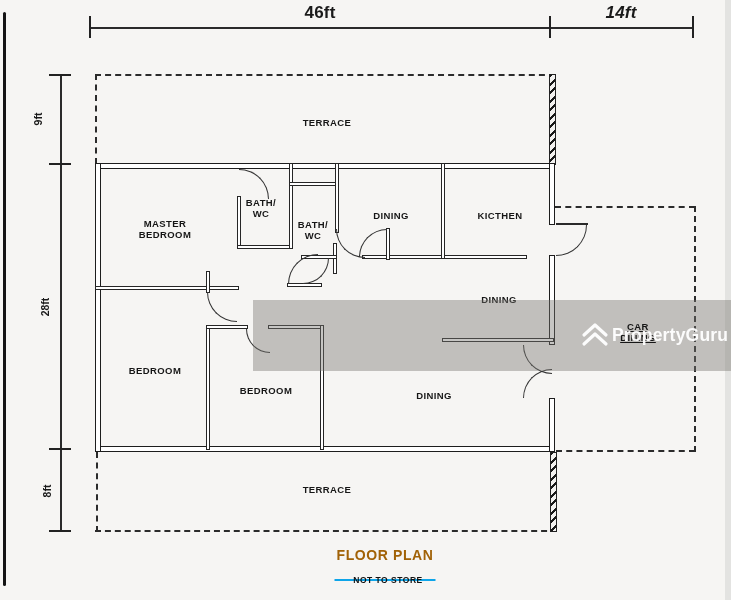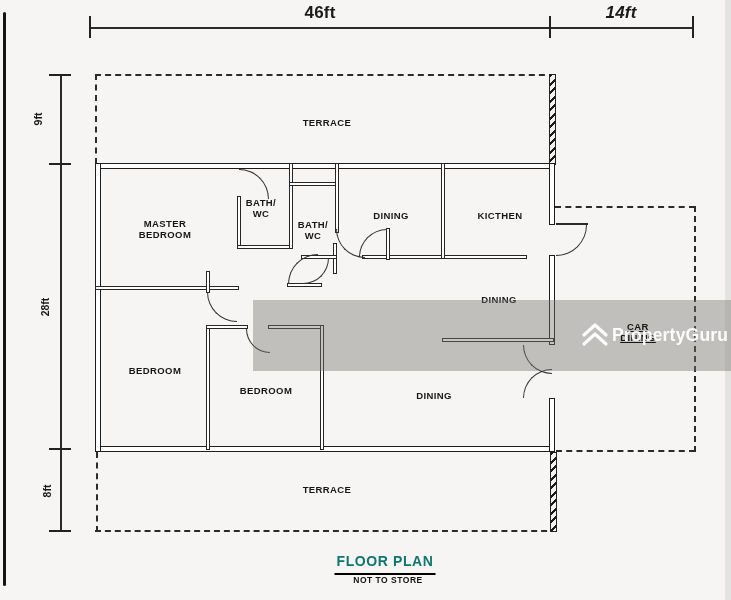--- a/index.html
+++ b/index.html
@@ -27,21 +27,21 @@
   
   .lab{position:absolute;transform:translate(-50%,-50%);font-weight:bold;font-size:9.5px;line-height:11px;color:#161616;letter-spacing:.4px;text-align:center;white-space:nowrap;z-index:3;}
   .dim{position:absolute;transform:translate(-50%,-50%);font-weight:bold;font-size:17px;color:#1a1a1a;letter-spacing:.2px;white-space:nowrap;z-index:3;}
   .vdim{position:absolute;transform:translate(-50%,-50%) rotate(-90deg);font-weight:bold;font-size:10.5px;color:#1a1a1a;white-space:nowrap;z-index:3;}
   
   .wmband{position:absolute;left:253px;top:300px;width:478px;height:71px;background:rgba(118,116,113,.42);z-index:5;}
   .carlab{z-index:6;}
   .wm{position:absolute;left:580px;top:321px;display:flex;align-items:center;z-index:7;}
   .wmtext{font-weight:bold;font-size:17.5px;letter-spacing:.2px;color:rgba(255,255,255,.95);margin-left:2px;}
   
-  .t1{position:absolute;left:385px;top:564px;transform:translate(-50%,-50%);font-weight:bold;font-size:14px;letter-spacing:.6px;color:#0f766e;border-bottom:2px solid #000000;padding:0 2px 4px 2px;white-space:nowrap;z-index:3;}
+  .t1{position:absolute;left:385px;top:564px;transform:translate(-50%,-50%);font-weight:bold;font-size:14px;letter-spacing:.6px;color:#a16207;border-bottom:2px solid #0ea5e9;padding:0 2px 16px 2px;white-space:nowrap;z-index:3;}
   .t2{position:absolute;left:388px;top:580px;transform:translate(-50%,-50%);font-weight:bold;font-size:8.5px;letter-spacing:.5px;color:#111;white-space:nowrap;z-index:3;}
   
   .scanl{position:absolute;left:3px;top:12px;width:3px;height:574px;background:#141414;border-radius:2px;z-index:8;}
   .scanr{position:absolute;right:0;top:0;width:6px;height:600px;background:#dcdbd9;opacity:.7;z-index:0;}
 </style>
 </head>
 <body>
 
 <div id="plan">
 

